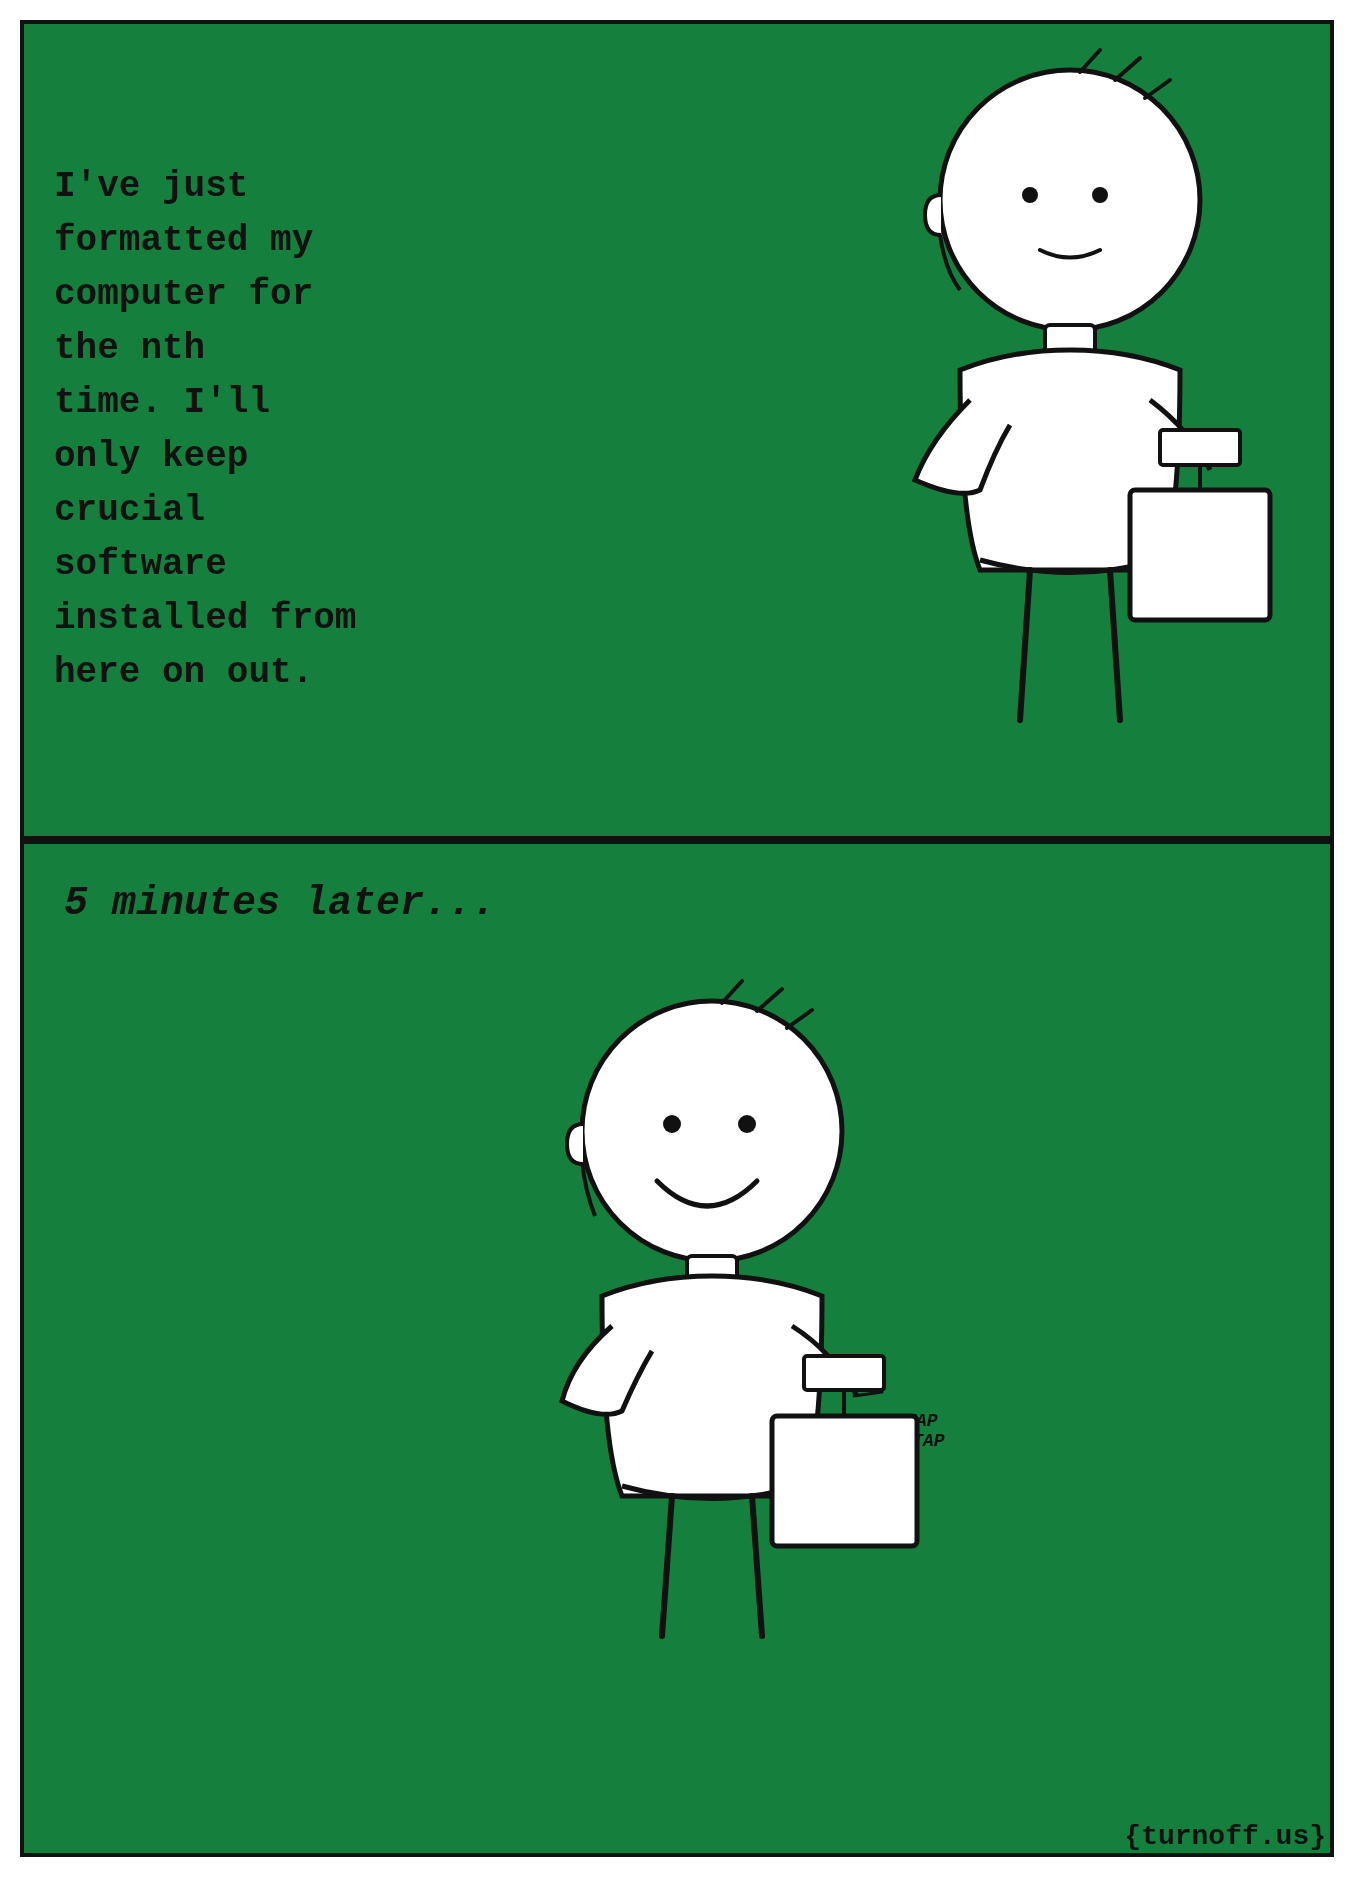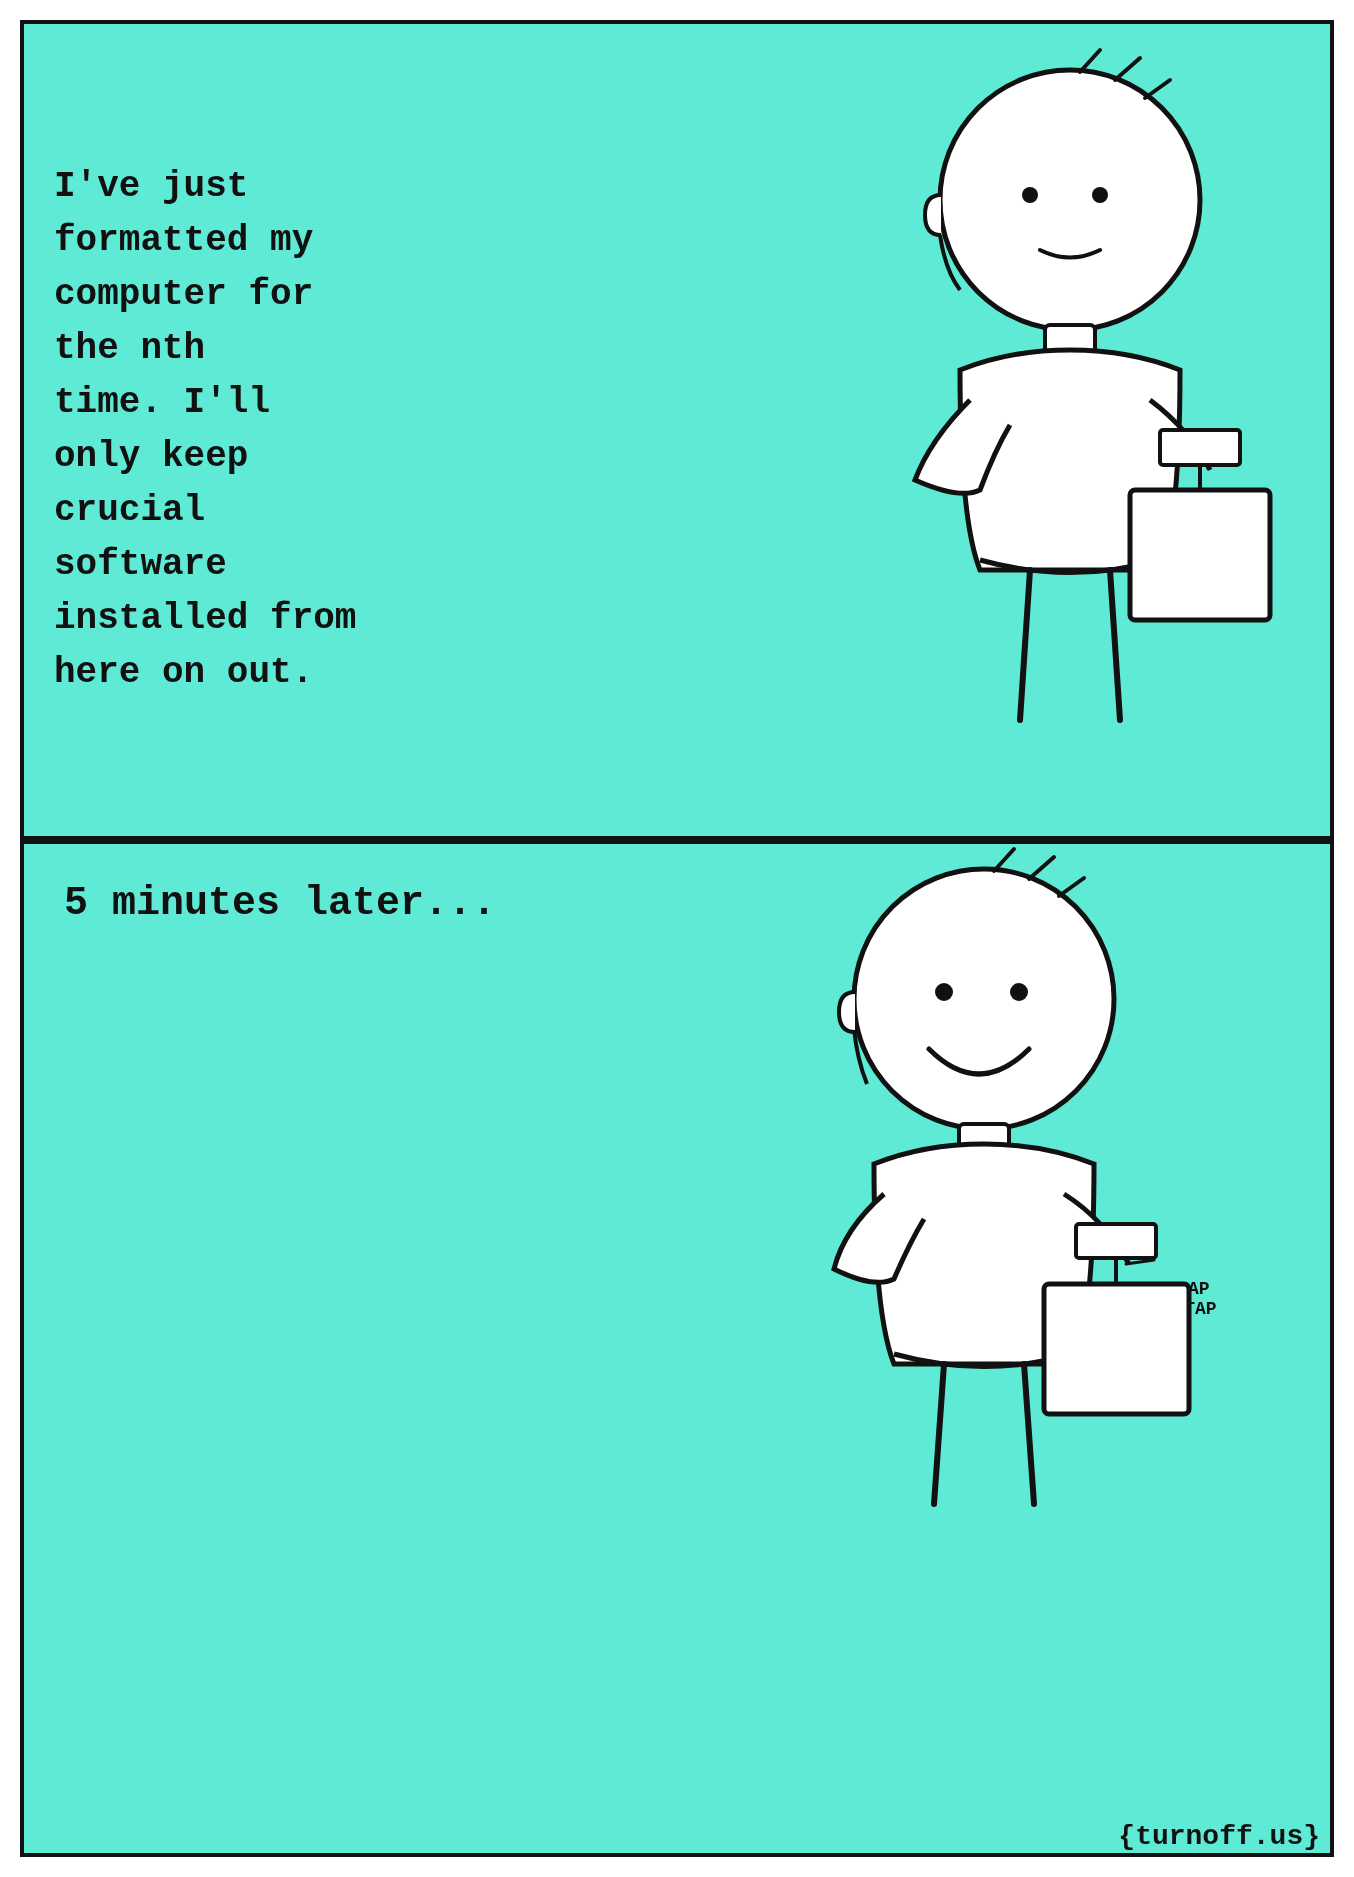--- a/index.html
+++ b/index.html
@@ -22,37 +22,38 @@
       min-height: 1877px;
       background: #ffffff;
       display: flex;
       flex-direction: column;
       padding: 20px;
       position: relative;
     }
 
     .panel {
       border: 4px solid #111;
-      background: #5eead4;
+      background: #15803d;
       position: relative;
       overflow: hidden;
       gap: 32px;
     }
 
     .panel-top {
       flex: 0 0 820px;
       margin-bottom: 0;
       display: flex;
       align-items: center;
     }
 
     .panel-bottom {
       flex: 1;
       display: flex;
-      flex-direction: row;
+      flex-direction: column;
+      font-style: italic;
     }
 
     .panel-text {
       font-family: 'Courier New', Courier, monospace;
       font-size: 36px;
       line-height: 1.5;
       color: #111;
       font-weight: bold;
       white-space: pre-line;
     }
@@ -97,21 +98,21 @@
       flex: 1;
       display: flex;
       align-items: center;
       justify-content: center;
       position: relative;
     }
 
     .watermark {
       position: absolute;
       bottom: 25px;
-      right: 34px;
+      right: 28px;
       font-family: 'Courier New', Courier, monospace;
       font-size: 28px;
       color: #111;
       font-weight: bold;
     }
 
     svg {
       overflow: visible;
     }
   </style>

